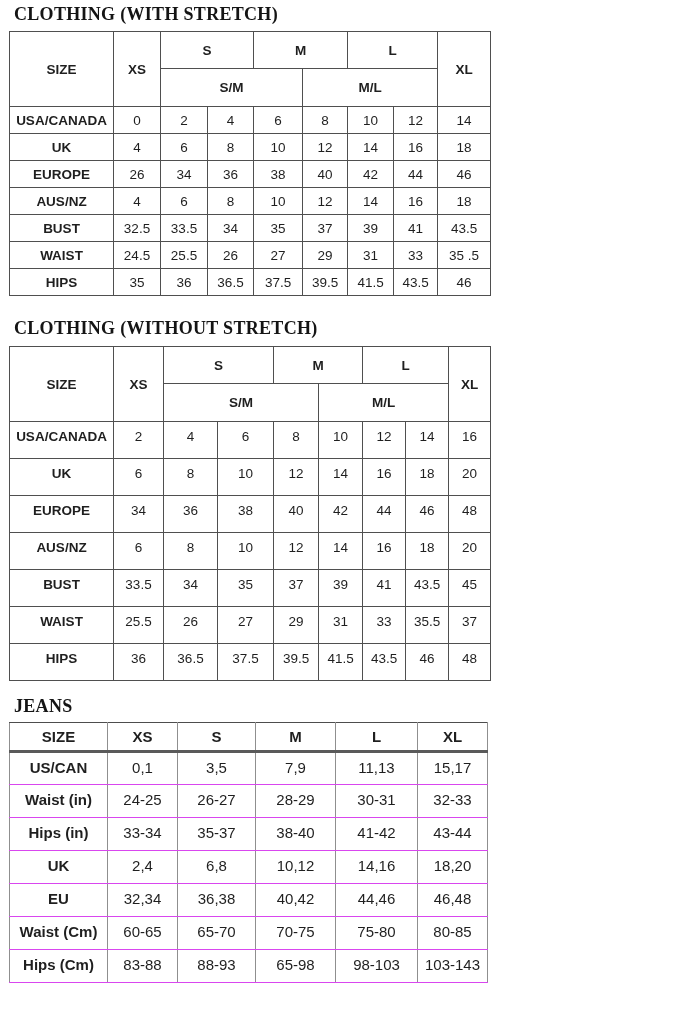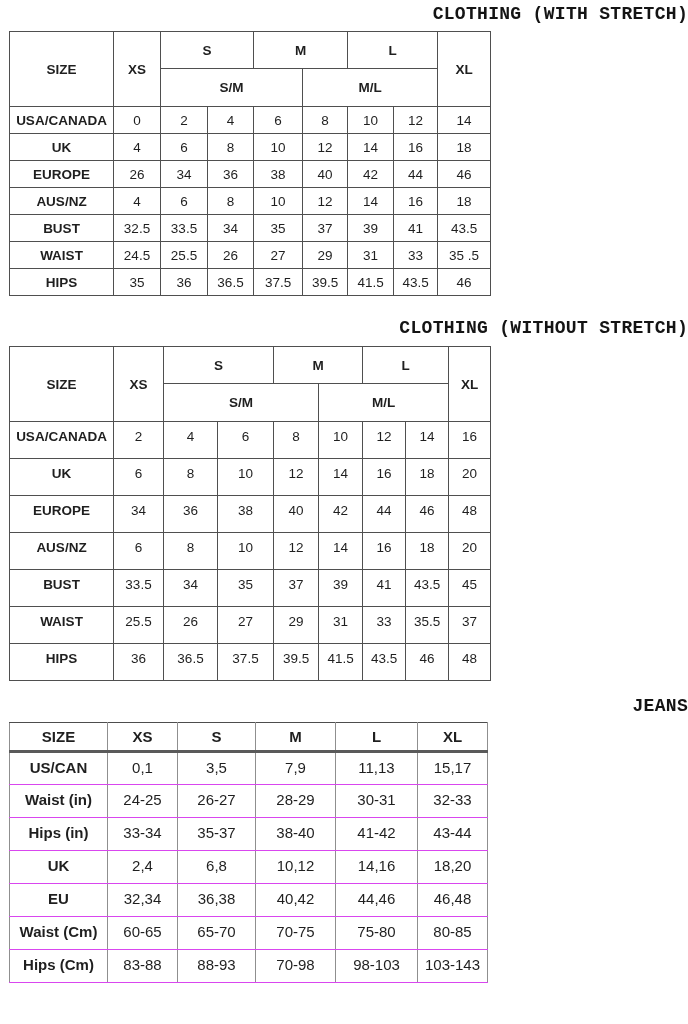--- a/index.html
+++ b/index.html
@@ -5,28 +5,27 @@
   * { box-sizing: border-box; }
   html, body {
     margin: 0; padding: 0;
     width: 688px; height: 1024px;
     background: #ffffff;
     font-family: "Liberation Sans", sans-serif;
     color: #1f1f1f;
     overflow: hidden;
   }
   .title {
-    font-family: Liberation Mono, monospace;
+    font-family: Liberation Serif, serif;
     font-weight: 600;
     font-size: 18px;
     letter-spacing: 0.3px;
     color: #141414;
     margin: 0 0 0 14px;
     line-height: 21px;
-    text-align: right;
   }
   #title-0 { padding-top: 4px; }
   #title-1 { margin-top: 22px; }
   #title-2 { margin-top: 15px; }
 
   table { border-collapse: collapse; margin-left: 9px; table-layout: fixed; }
 
   
   .clothing { width: 481px; margin-top: 6px; }
   .clothing th, .clothing td {
@@ -357,20 +356,20 @@
           <td>60-65</td>
           <td>65-70</td>
           <td>70-75</td>
           <td>75-80</td>
           <td>80-85</td>
         </tr>
         <tr>
           <th>Hips (Cm)</th>
           <td>83-88</td>
           <td>88-93</td>
-          <td>70-98</td>
+          <td>65-98</td>
           <td>98-103</td>
           <td>103-143</td>
         </tr>
       </tbody>
   </table>
 
 </div>
 
 </body></html>

